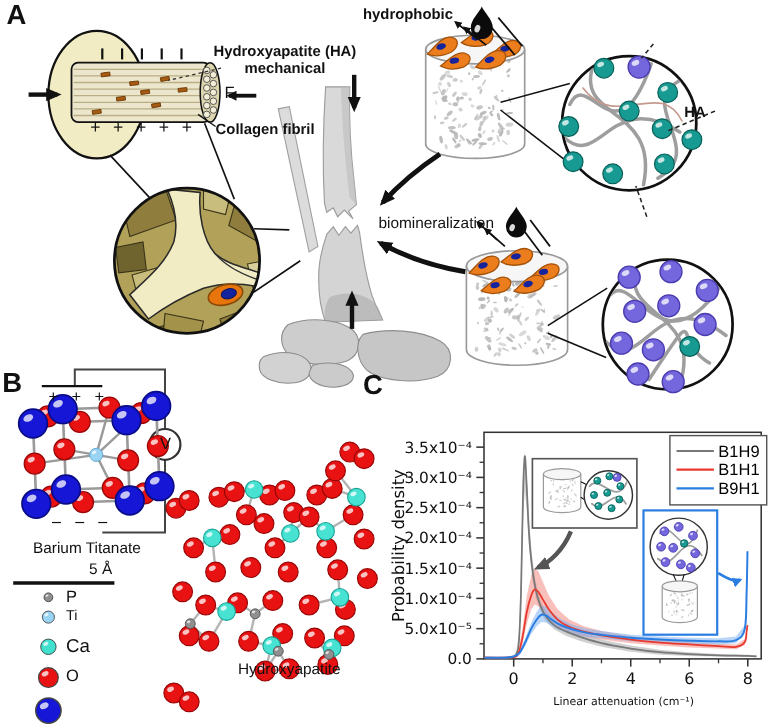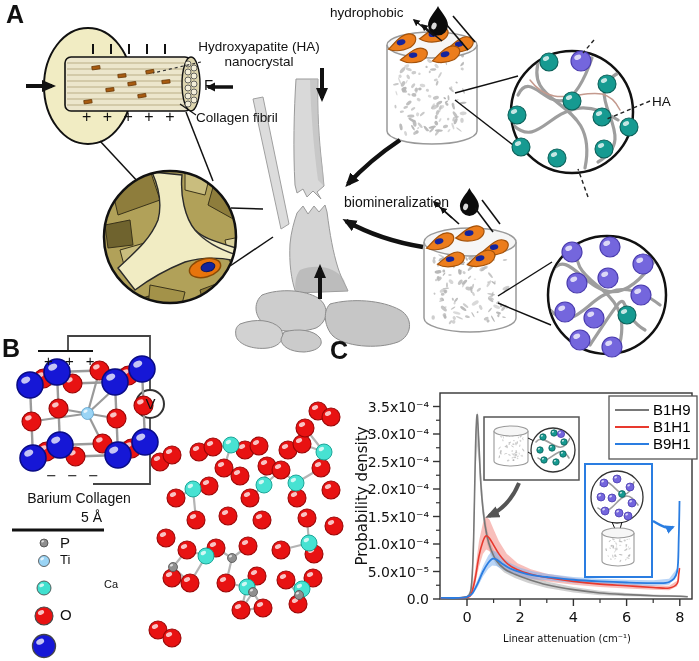--- a/index.html
+++ b/index.html
@@ -1,21 +1,21 @@
 <!DOCTYPE html>
 <html><head>
 <meta charset="utf-8">
 <style>
   html,body{margin:0;padding:0;background:#fff;}
   #stage{position:relative;width:699px;height:661px;background:#fff;overflow:hidden;
          font-family:"Liberation Sans",sans-serif;color:#111;}
   #art{position:absolute;left:0;top:0;z-index:1;}
   .lbl{position:absolute;z-index:2;white-space:nowrap;}
   .panel-letter{font-size:25px;font-weight:bold;}
-  .small{font-size:13.5px;line-height:15px;}
+  .small{font-size:13.5px;line-height:15px;font-weight:bold;}
   .med{font-size:14px;line-height:16px;}
   .ctr{text-align:center;white-space:normal;}
   .chartfont{font-family:"DejaVu Sans",sans-serif;}
 </style>
 </head>
 <body>
 
 <div id="stage">
 
 <svg id="art" width="699" height="661" viewBox="0 0 699 661">
@@ -1010,34 +1010,35 @@
     </g>
     <path d="M653,521 C663,527 668,529 673,527" fill="none" stroke="#2a7de1" stroke-width="2.5" marker-end="url(#ah-blue)"></path>
   </g>
 </svg>
 
 <div class="lbl panel-letter" style="left:6px;top:0px;">A</div>
 <div class="lbl panel-letter" style="left:2px;top:334px;">B</div>
 <div class="lbl panel-letter" style="left:330px;top:336px;">C</div>
 
 <div class="lbl small" style="left:330px;top:5px;">hydrophobic</div>
-<div class="lbl small ctr" style="left:184px;top:39px;width:150px;">Hydroxyapatite (HA) nanocrystal</div>
+<div class="lbl small ctr" style="left:184px;top:39px;width:150px;">Hydroxyapatite (HA) mechanical</div>
 <div class="lbl small" style="left:196px;top:110px;">Collagen fibril</div>
 <div class="lbl" style="left:204px;top:76px;font-size:15px;">F</div>
 <div class="lbl" style="left:82px;top:108px;font-size:16px;word-spacing:7px;">+ + + + +</div>
 <div class="lbl med" style="left:344px;top:194px;">biomineralization</div>
-<div class="lbl small" style="left:652px;top:94px;">HA</div>
+<div class="lbl small" style="left:622px;top:94px;">HA</div>
 
 <div class="lbl" style="left:44px;top:352px;font-size:15px;word-spacing:8px;">+ + +</div>
 <div class="lbl chartfont" style="left:46px;top:468px;font-size:13px;word-spacing:6px;">− − −</div>
 <div class="lbl" style="left:142px;top:395px;width:17px;text-align:center;font-size:15px;">V</div>
-<div class="lbl med ctr" style="left:14px;top:490px;width:130px;">Barium Collagen</div>
+<div class="lbl med ctr" style="left:14px;top:490px;width:130px;">Barium Titanate</div>
 <div class="lbl med ctr" style="left:14px;top:509px;width:88px;text-align:right;">5 Å</div>
 <div class="lbl" style="left:60px;top:534px;font-size:15px;">P</div>
 <div class="lbl" style="left:60px;top:552px;font-size:13px;">Ti</div>
-<div class="lbl" style="left:60px;top:578px;font-size:11px;margin-left:44px;">Ca</div>
+<div class="lbl" style="left:60px;top:578px;font-size:17px;">Ca</div>
 <div class="lbl" style="left:60px;top:606px;font-size:15px;">O</div>
 <div class="lbl" style="left:60px;top:660px;font-size:19px;">Ba</div>
+<div class="lbl med ctr" style="left:198px;top:600px;width:130px;">Hydroxyapatite</div>
 
 <div class="lbl chartfont" style="left:262px;top:487px;width:200px;text-align:center;font-size:15px;transform:rotate(-90deg);">Probability density</div>
 <div class="lbl chartfont ctr" style="left:447px;top:633px;width:240px;font-size:10px;">Linear attenuation (cm⁻¹)</div>
 
 </div>
 
 </body></html>

